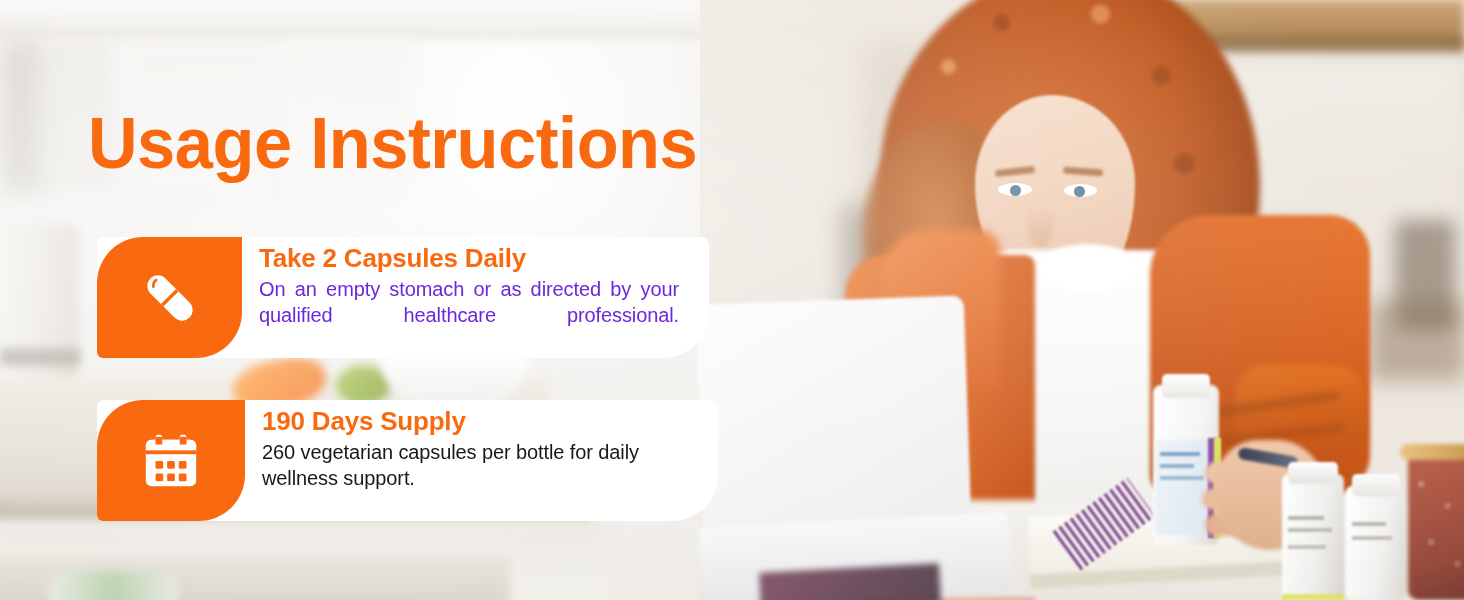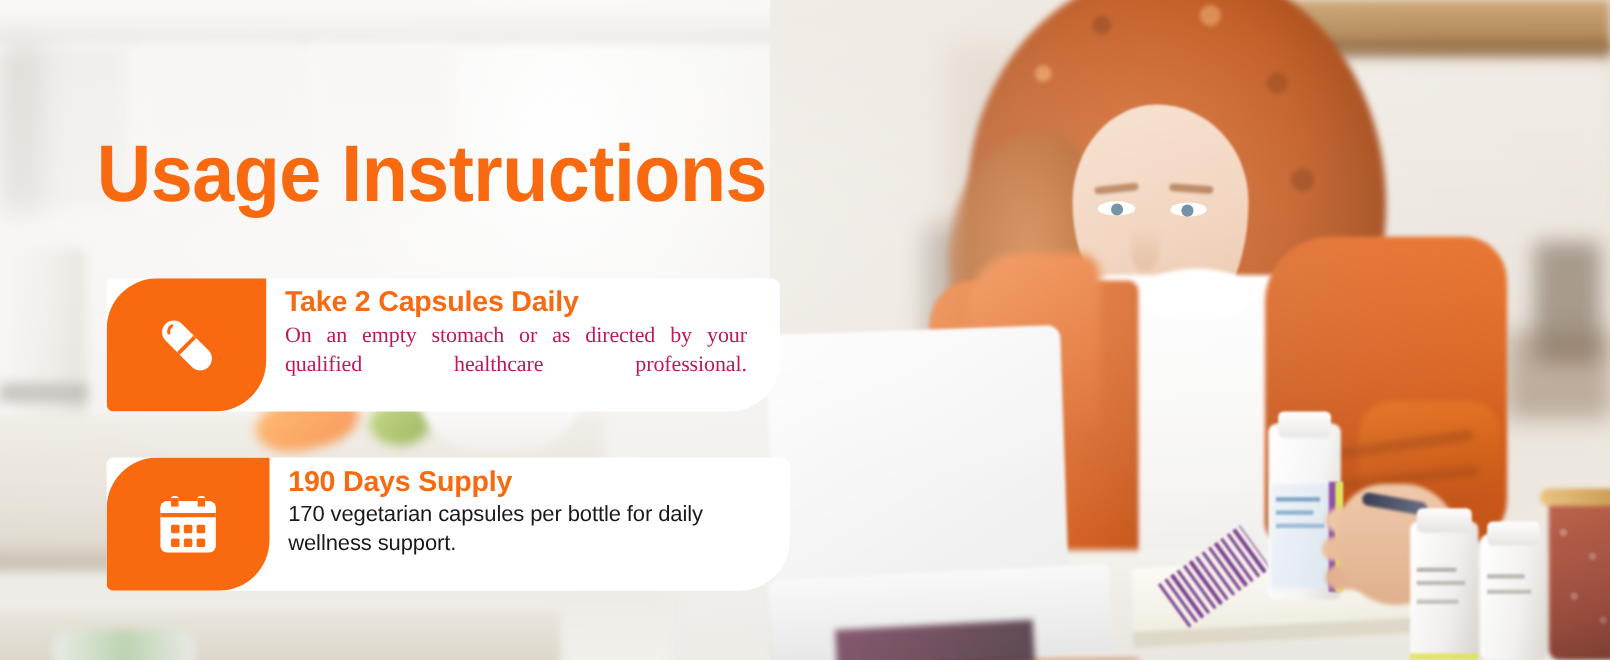--- a/index.html
+++ b/index.html
@@ -337,21 +337,21 @@
     filter:blur(1px);
   }
 
   .soft-veil {
     position:absolute; inset:0;
     background:radial-gradient(ellipse at 22% 38%, rgba(255,255,255,.55) 0%, rgba(255,255,255,.18) 42%, rgba(255,255,255,0) 72%);
     pointer-events:none;
   }
 
   
-  .content { position:absolute; left:0; top:16px; width:790px; height:499px; }
+  .content { position:absolute; left:0; top:0; width:790px; height:499px; }
 
   .headline {
     position:absolute;
     left:88px; top:106px;
     font-family:"Liberation Sans", sans-serif;
     font-size:73px;
     font-weight:700;
     letter-spacing:-0.5px;
     line-height:1;
     white-space:nowrap;
@@ -514,21 +514,21 @@
         <svg width="68" height="68" viewBox="0 0 64 64" aria-hidden="true">
           <g transform="rotate(-45 32 32)">
             <rect x="22" y="6" width="20" height="52" rx="10" ry="10" fill="#ffffff"></rect>
             <rect x="22" y="30" width="20" height="3.2" fill="#f96a10"></rect>
             <path d="M28.5 13.5 a6.2 6.2 0 0 1 6.2 -2.6" stroke="#f96a10" stroke-width="2.6" fill="none" stroke-linecap="round"></path>
           </g>
         </svg>
       </div>
       <div class="card-body">
         <div class="card-title" style="color: rgb(249, 106, 16);">Take 2 Capsules Daily</div>
-        <div class="card-desc" style="color: #be185d; font-family: Liberation Serif, serif;">On an empty stomach or as directed by your qualified healthcare professional.</div>
+        <div class="card-desc" style="color: #6d28d9;">On an empty stomach or as directed by your qualified healthcare professional.</div>
       </div>
     </div>
 
     <div class="card card--2" style="background: rgb(255, 255, 255);">
       <div class="card-icon" style="background: rgb(249, 106, 16);">
         <svg width="62" height="62" viewBox="0 0 64 64" aria-hidden="true">
           <rect x="6" y="10" width="52" height="48" rx="6" ry="6" fill="#ffffff"></rect>
           <rect x="6" y="10" width="52" height="13" rx="6" ry="6" fill="#ffffff"></rect>
           <rect x="6" y="21" width="52" height="4" fill="#f96a10"></rect>
           <rect x="16" y="5" width="7" height="14" rx="2.5" fill="#ffffff"></rect>
@@ -538,18 +538,18 @@
           <rect x="16" y="32" width="8" height="8" rx="1.5" fill="#f96a10"></rect>
           <rect x="28" y="32" width="8" height="8" rx="1.5" fill="#f96a10"></rect>
           <rect x="40" y="32" width="8" height="8" rx="1.5" fill="#f96a10"></rect>
           <rect x="16" y="45" width="8" height="8" rx="1.5" fill="#f96a10"></rect>
           <rect x="28" y="45" width="8" height="8" rx="1.5" fill="#f96a10"></rect>
           <rect x="40" y="45" width="8" height="8" rx="1.5" fill="#f96a10"></rect>
         </svg>
       </div>
       <div class="card-body">
         <div class="card-title" style="color: rgb(249, 106, 16);">190 Days Supply</div>
-        <div class="card-desc" style="color: rgb(25, 25, 25);">170 vegetarian capsules per bottle for daily wellness support.</div>
+        <div class="card-desc" style="color: rgb(25, 25, 25);">260 vegetarian capsules per bottle for daily wellness support.</div>
       </div>
     </div>
 
   </div>
 </div>
 
 </body></html>

